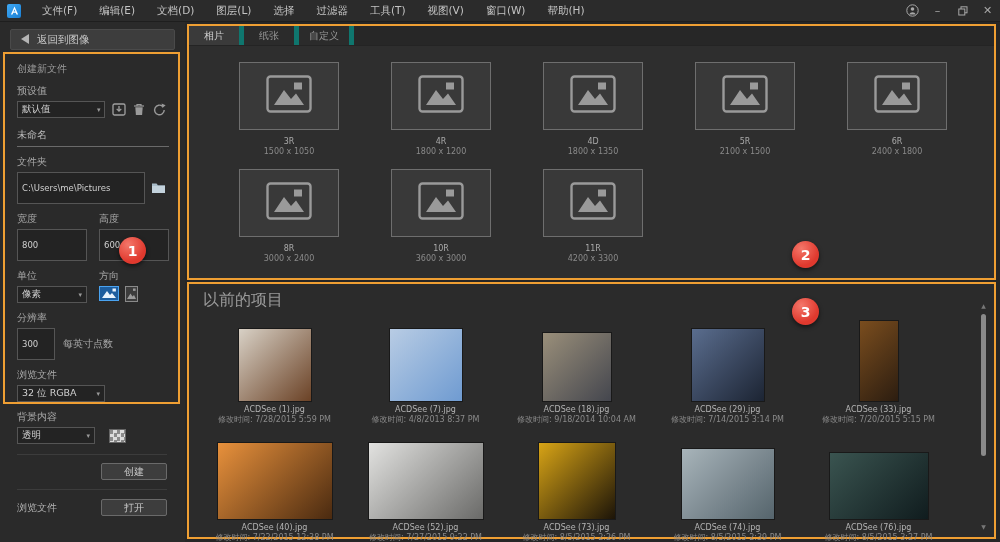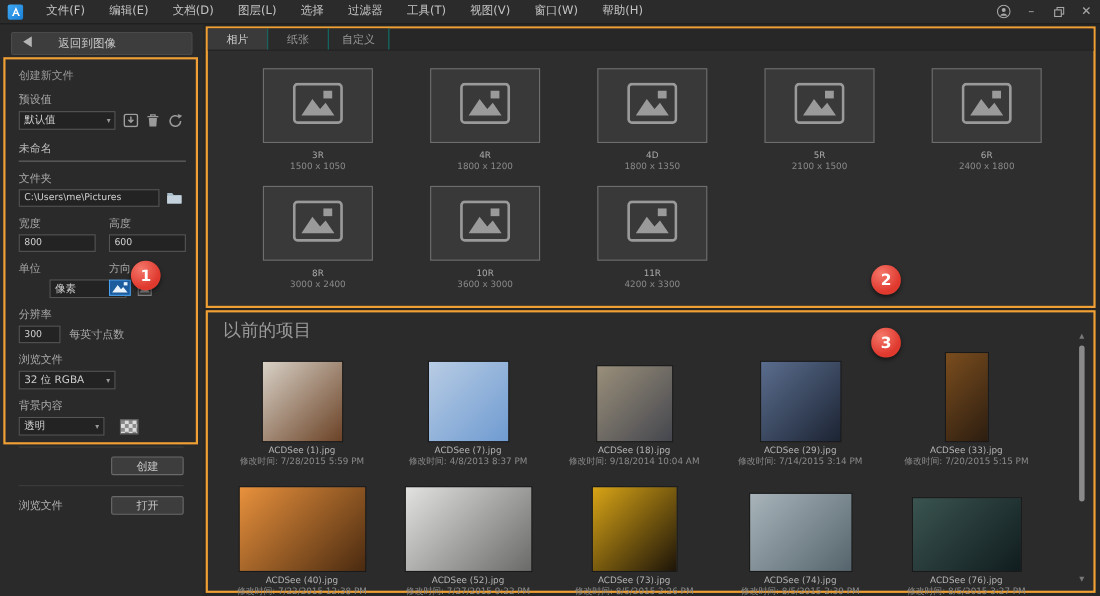--- a/index.html
+++ b/index.html
@@ -18,56 +18,56 @@
   
   .titlebar { position:absolute; top:0; left:0; right:0; height:22px; background:#2b2b2b; display:flex; align-items:center; border-bottom:1px solid #1e1e1e; z-index:5; }
   .app-icon { width:14px; height:14px; border-radius:2px; background:linear-gradient(135deg,#3fa9f5,#1a7fd4); margin:0 10px 0 7px; display:flex; align-items:center; justify-content:center; font-size:9px; color:#fff; }
   .menu-items { display:flex; }
   .menu-item { padding:0 11px; line-height:21px; font-size:10.5px; color:#c4c4c4; cursor:default; }
   .win-controls { margin-left:auto; display:flex; align-items:center; height:100%; }
   .win-btn { width:25px; height:100%; display:flex; align-items:center; justify-content:center; color:#a8a8a8; font-size:11px; }
 
   
   .sidebar { position:absolute; top:22px; left:0; width:185px; bottom:0; background:#2a2a2a; }
-  .back-btn { margin:7px 10px 0 10px; height:21px; background:#3d3d3d; border:1px solid #4a4a4a; border-radius:2px; display:flex; align-items:center; gap:24px; padding-left:10px; font-size:10.5px; color:#c8c8c8; }
+  .back-btn { margin:7px 10px 0 10px; height:21px; background:#3d3d3d; border:1px solid #4a4a4a; border-radius:2px; display:flex; align-items:center; gap:8px; padding-left:10px; font-size:10.5px; color:#c8c8c8; }
   .side-box { position:absolute; left:3px; top:30px; width:177px; height:352px; border:2px solid var(--accent); }
   .form { padding:6px 11px 0 12px; font-size:10px; }
   .section-title { color:#9a9a9a; font-size:10px; margin-top:2px; }
   .f-label { color:#a8a8a8; font-size:10px; margin-top:8px; margin-bottom:3px; }
   .dd { background:#232323; border:1px solid #555; height:17px; display:flex; align-items:center; padding:0 4px; font-size:9.5px; color:#cfcfcf; }
   .dd .caret { margin-left:auto; font-size:7px; color:#999; }
   .preset-row { display:flex; align-items:center; gap:6px; }
   .preset-row .dd { width:102px; }
   .icon-btn { width:17px; height:16px; display:flex; align-items:center; justify-content:center; }
   .name-field { margin-top:10px; width:152px; border-bottom:1px solid #6a6a6a; padding-bottom:4px; font-size:10px; color:#bdbdbd; }
   .folder-row { display:flex; align-items:center; gap:5px; }
-  .input { background:#232323; border:1px solid #555; height:16px; font-size:8.5px; color:#cfcfcf; font-family:"DejaVu Sans",sans-serif; padding:0 4px; }
+  .input { background:#232323; border:1px solid #555; height:32px; font-size:8.5px; color:#cfcfcf; font-family:"DejaVu Sans",sans-serif; padding:0 4px; }
   .folder-row .input { width:128px; }
   .two-col { display:flex; gap:12px; }
   .col68 { width:70px; }
   .col68 .input { width:70px; }
-  .col68 .dd { width:70px;margin-left:28px; }
+  .col68 .dd { width:70px; }
   .orient-icons { display:flex; gap:6px; align-items:center; height:17px; }
   .res-row { display:flex; align-items:center; gap:8px; }
   .res-row .input { width:38px; }
   .res-suffix { font-size:10px; color:#a8a8a8; }
   .dd.w88 { width:88px; }
   .bg-row { display:flex; align-items:center; gap:14px; }
   .bg-row .dd { width:78px; }
   .checker { width:17px; height:14px; border:1px solid #666; background:repeating-conic-gradient(#dcdcdc 0% 25%, #8a8a8a 0% 50%) 0 0/7px 7px; }
   .create-row { margin-top:10px; border-top:1px solid #3c3c3c; padding:8px 0 9px 0; display:flex; justify-content:flex-end; border-bottom:1px solid #3c3c3c; }
   .btn { min-width:66px; height:17px; background:#3d3d3d; border:1px solid #6a6a6a; border-radius:2px; color:#c8c8c8; font-size:10px; display:flex; align-items:center; justify-content:center; }
   .browse-row { margin-top:9px; display:flex; align-items:center; justify-content:space-between; }
   .browse-label { font-size:10px; color:#b0b0b0; }
 
   
   .main { position:absolute; top:22px; left:185px; right:0; bottom:0; background:#262626; }
   .box2 { position:absolute; left:2px; top:2px; right:4px; height:256px; border:2px solid var(--accent); background:#2e2e2e; }
   .tab-row { display:flex; height:20px; background:#272727; border-bottom:1px solid #242424; }
-  .tab { width:55px; display:flex; align-items:center; justify-content:center; font-size:10px; color:#989898; background:#2b2b2b; border-right:1px solid #0f766e; }
+  .tab { width:55px; display:flex; align-items:center; justify-content:center; font-size:10px; color:#989898; background:#2b2b2b; border-right:5px solid #0f766e; }
   .tab.active { background:#3a3a3a; color:#cfcfcf; }
   .preset-grid { display:flex; flex-wrap:wrap; padding:16px 0 0 24px; }
   .preset-cell { width:152px; text-align:center; margin-bottom:12px; }
   .preset-card { width:100px; height:68px; border:1px solid #6e6e6e; background:#393939; margin:0 auto 7px auto; display:flex; align-items:center; justify-content:center; }
   .preset-name { font-size:8px; color:#aaaaaa; line-height:10px; }
   .preset-size { font-size:8px; color:#8a8a8a; line-height:10px; }
 
   .box3 { position:absolute; left:2px; top:260px; right:4px; bottom:3px; border:2px solid var(--accent); background:#2b2b2b; }
   .prev-title { font-size:16px; color:#9a9a9a; padding:6px 0 0 14px; }
   .prev-grid { display:flex; flex-wrap:wrap; padding:4px 24px 0 10px; }

